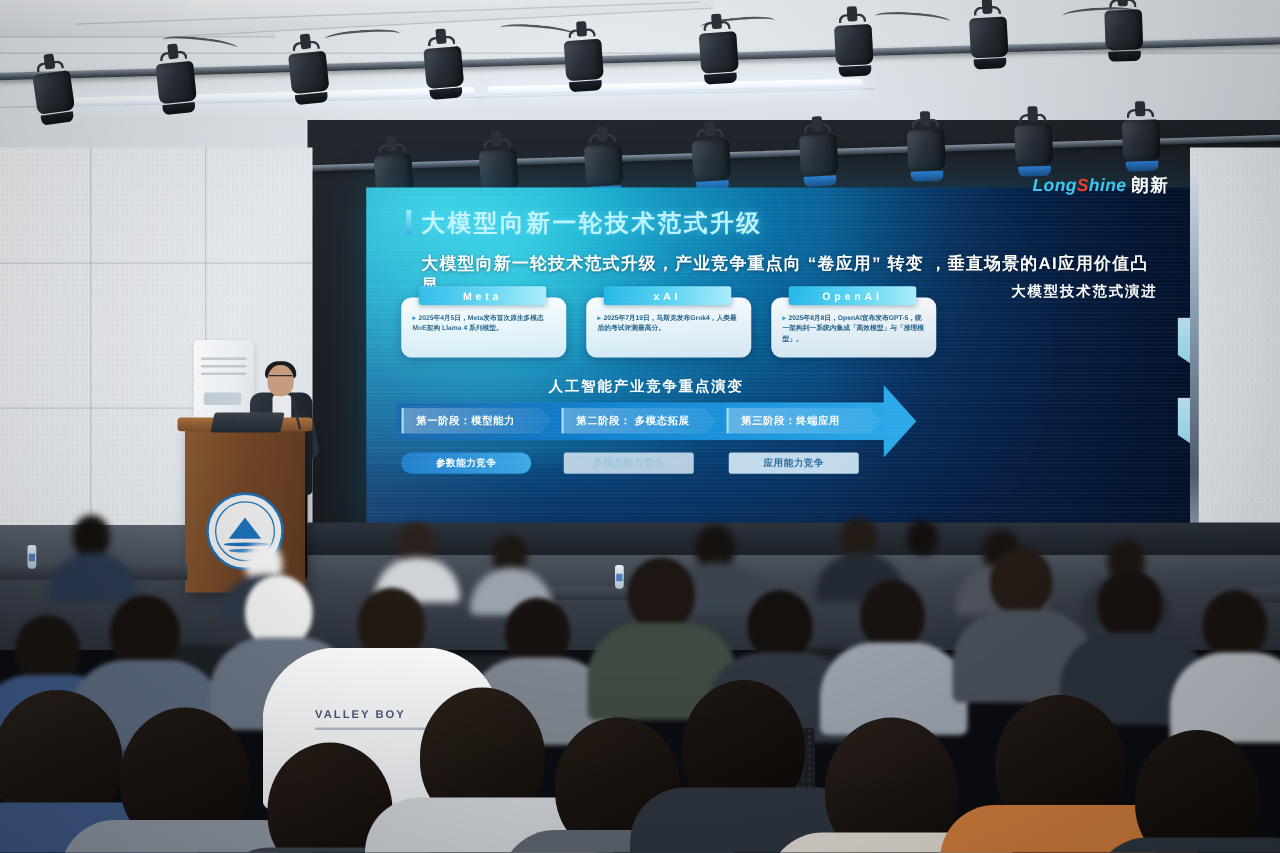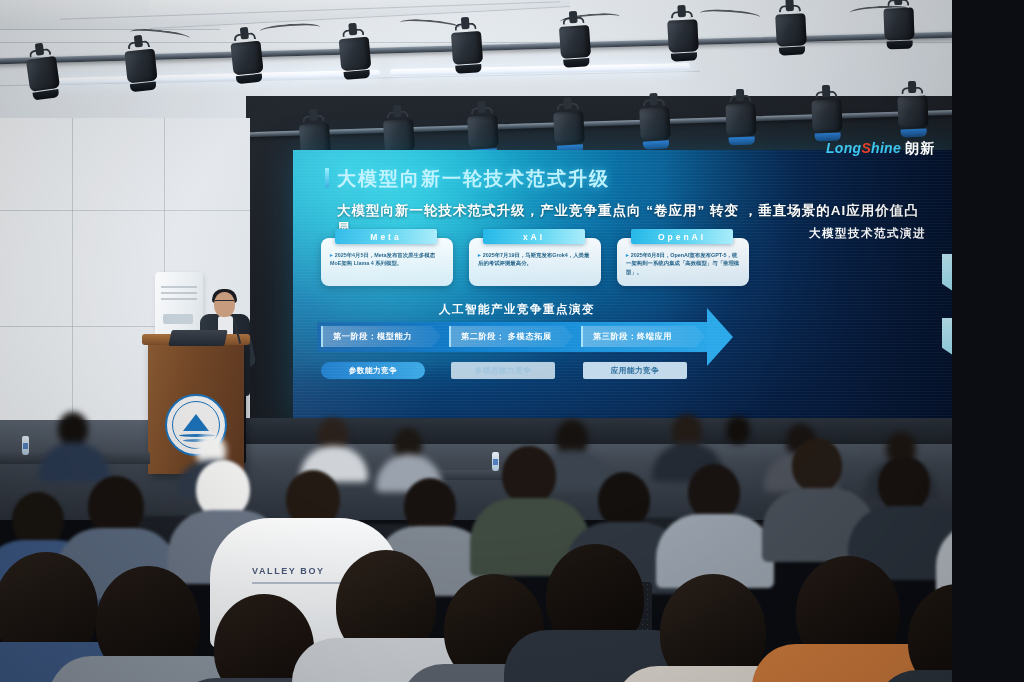--- a/index.html
+++ b/index.html
@@ -1,19 +1,19 @@
 <!DOCTYPE html>
 <html><head>
 <meta charset="utf-8">
 <style>
   * { margin:0; padding:0; box-sizing:border-box; }
   html,body { width:1024px; height:682px; overflow:hidden; background:#0b0d12;
               font-family:"Liberation Sans", sans-serif; }
 
-  #scene { position:relative; width:952px; height:682px; overflow:hidden; }
+  #scene { position:relative; width:1024px; height:682px; overflow:hidden; }
 
   
   .ceiling {
     position:absolute; left:0; top:0; width:1024px; height:150px;
     background:
       linear-gradient(175deg,#eef1f4 0%,#e3e8ed 35%,#d8dee4 70%,#cdd4db 100%);
   }
   .ceiling-panel-seam {
     position:absolute; background:rgba(150,162,174,.45); height:1px;
   }

